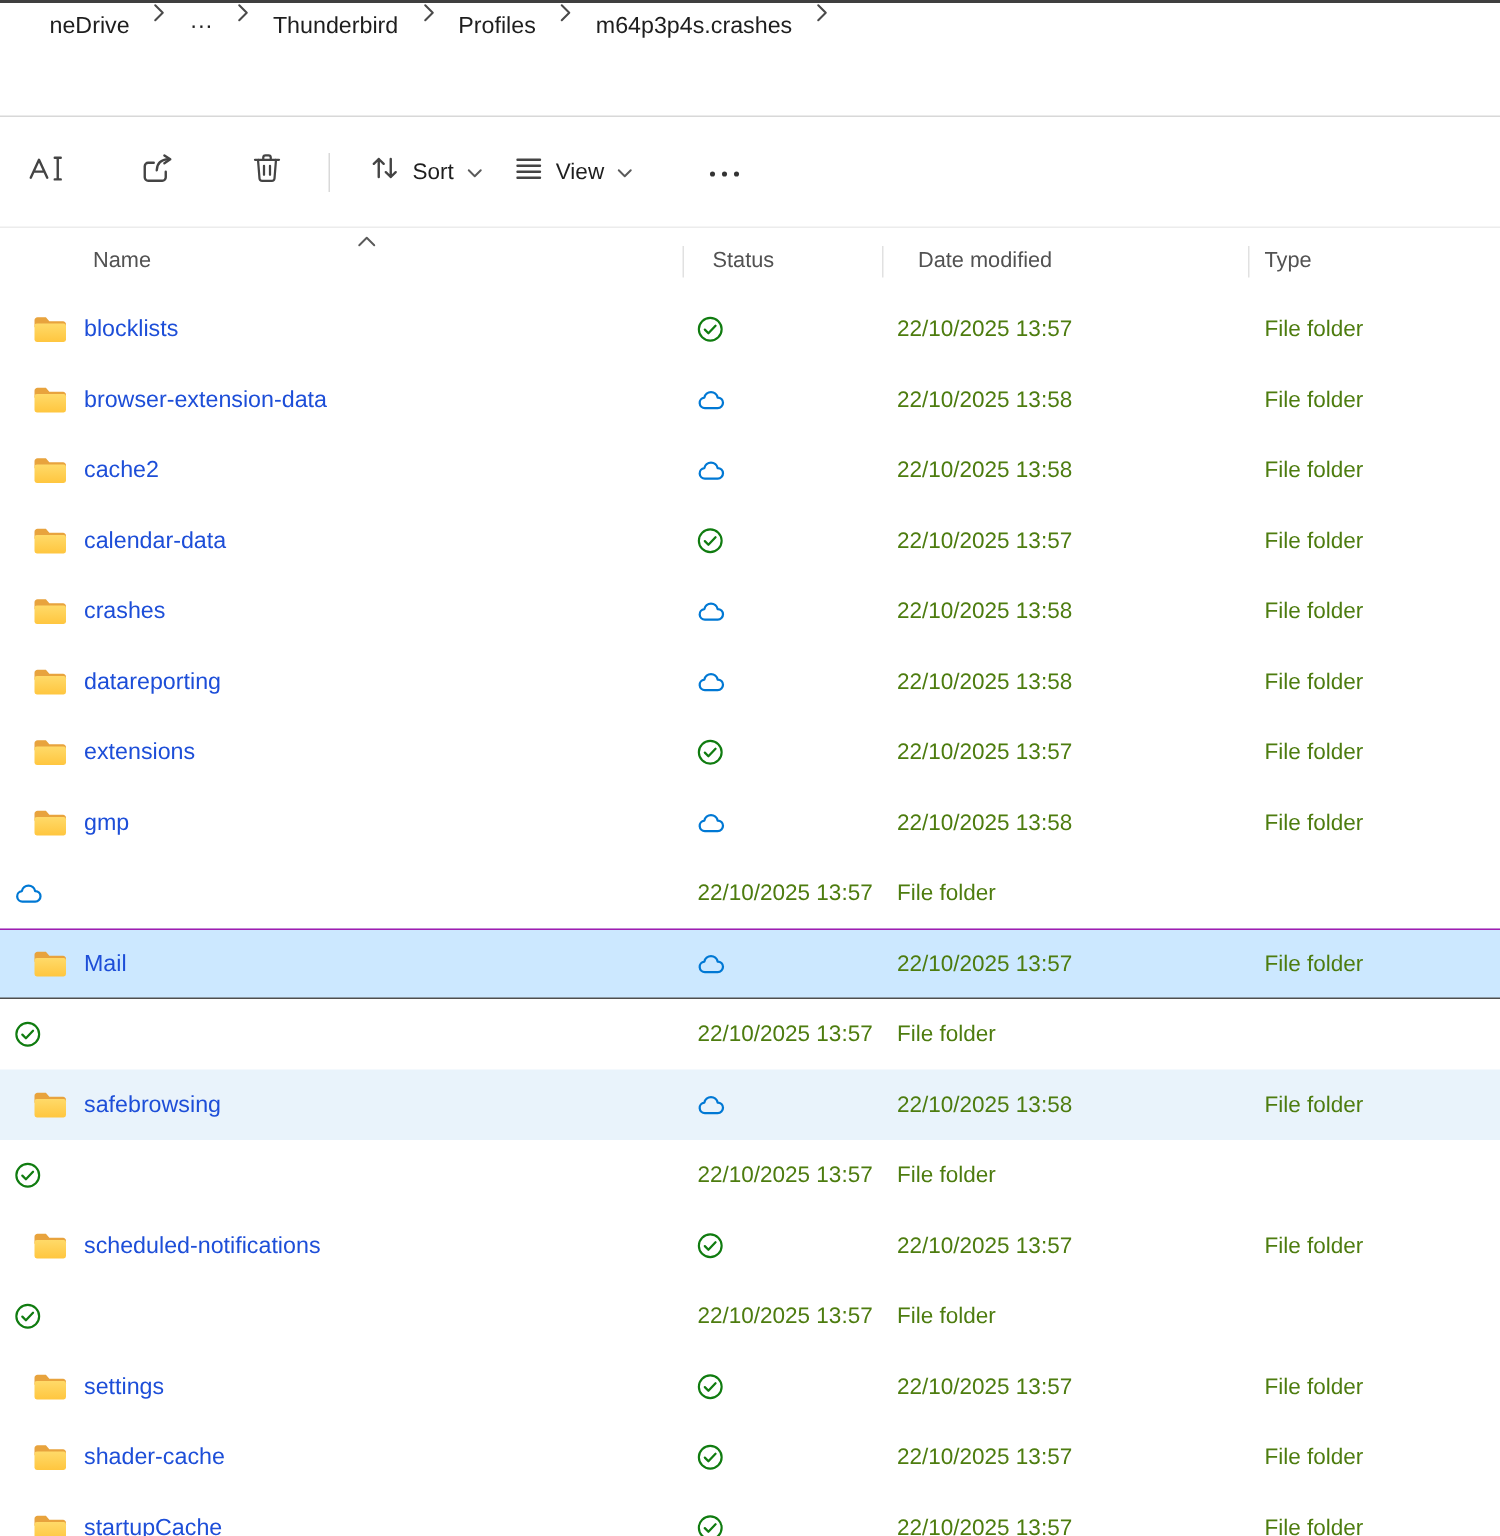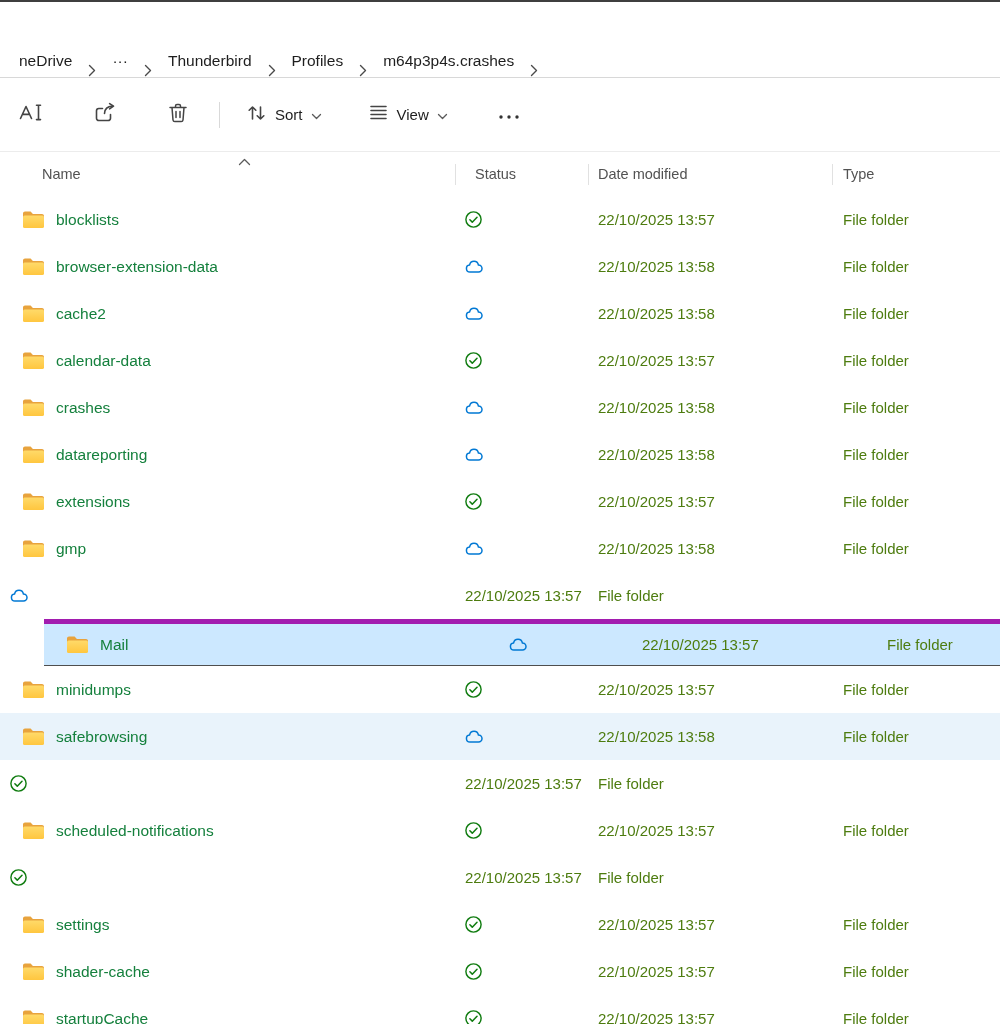--- a/index.html
+++ b/index.html
@@ -6,64 +6,64 @@
   body{
     width:1000px;height:1024px;overflow:hidden;background:#fff;
     font-family:"Liberation Sans","DejaVu Sans",sans-serif;
     -webkit-font-smoothing:antialiased;
   }
   .topline{height:2px;background:#3f3f3f;}
 
   
   .breadcrumb-bar{
     height:75px;border-bottom:1px solid #d8d8d8;
-    display:flex;align-items:flex-end;padding-left:6px;background:#fff;
+    display:flex;align-items:flex-start;padding-left:20px;background:#fff;
   }
   .crumb{
     font-size:15.5px;color:#1e1e1e;padding:7px 13px;border-radius:4px;
     white-space:nowrap;cursor:default;
   }
   .crumb-sep{margin:0 3px;display:flex;align-items:center;}
 
   
   .toolbar{
     height:73px;border-bottom:1px solid #ececec;
     display:flex;align-items:center;padding-left:8px;background:#fff;
   }
   .tb-btn{display:flex;align-items:center;gap:8px;padding:9px 10px;border-radius:5px;}
   .tb-btn .lbl{font-size:15px;color:#1e1e1e;}
   .icon-group{display:flex;align-items:center;gap:30px;}
   .tb-divider{width:1px;height:26px;background:#d9d9d9;margin:0 16px 0 20px;}
-  .sortview-group{display:flex;align-items:center;gap:26px;}
+  .sortview-group{display:flex;align-items:center;}
   .more-btn{margin-left:28px;padding:12px 12px;}
 
   
   .header-row{
     position:relative;display:grid;grid-template-columns:455px 133px 245px 167px;
     height:44px;align-items:center;font-size:14.5px;color:#525252;background:#fff;
   }
   .h-cell{white-space:nowrap;}
-  .h-name{padding-left:42px;}
+  .h-name{padding-left:62px;}
   .h-status{padding-left:20px;}
-  .h-date{padding-left:10px;}
+  .h-date{padding-left:24px;}
   .h-type{padding-left:10px;}
   .h-sep{position:absolute;top:12px;width:1px;height:21px;background:#e1e1e1;}
   .h-sep.s1{left:455px;}.h-sep.s2{left:588px;}.h-sep.s3{left:832px;}
   .sort-caret{position:absolute;left:238px;top:1px;}
 
   
   .file-list{background:#fff;}
   .row{
     display:grid;grid-template-columns:455px 133px 245px 167px;
     height:47px;align-items:center;box-sizing:border-box;background:#fff;
   }
-  .row.state-selected{background:#cce8ff;border-top:5px solid #a21caf;border-bottom:1px solid #4e4e4e;margin-left:44px;}
+  .row.state-selected{background:#cce8ff;border-top:1px solid #a21caf;border-bottom:1px solid #4e4e4e;}
   .row.state-hover{background:#e9f3fb;}
   .name-cell{display:flex;align-items:center;gap:11px;padding-left:22px;min-width:0;}
-  .fname{font-size:15.5px;color:#15803d;white-space:nowrap;overflow:hidden;text-align:right;}
+  .fname{font-size:15.5px;color:#1d4ed8;white-space:nowrap;overflow:hidden;text-align:right;}
   .status-cell{display:flex;align-items:center;padding-left:9px;}
   .date-cell,.type-cell{font-size:15px;color:#4d7c0f;padding-left:10px;white-space:nowrap;}
   .folder-icon,.status-icon{display:flex;align-items:center;flex:none;}
 </style>
 </head>
 <body>
 
 <div class="topline"></div>
 
 <div class="breadcrumb-bar">
@@ -442,35 +442,20 @@
       <span class="status-icon cloud-ic">
         <svg width="20" height="15" viewBox="0.5 3 20 15">
             <path d="M6.08 9.02a4.5 4.5 0 0 1 8.84 0H15a3.5 3.5 0 1 1 0 7H6.5a3.5 3.5 0 0 1-.42-6.98Z" fill="none" stroke="#0078D4" stroke-width="1.5" stroke-linejoin="round"></path>
           </svg>
       </span>
     </div>
     <div class="date-cell">22/10/2025 13:57</div>
     <div class="type-cell">File folder</div>
   </div>
     <div class="row status-synced state-normal">
-    <div class="name-cell">
-      <span class="folder-icon">
-        <svg width="23" height="19" viewBox="0 0 23 19">
-          <defs>
-              <linearGradient id="fld" x1="0" y1="0" x2="0" y2="1">
-                <stop offset="0" stop-color="#FFDA69"></stop>
-                <stop offset="1" stop-color="#FFC63F"></stop>
-              </linearGradient>
-            </defs>
-          <path d="M1 3.5C1 2.4 1.9 1.5 3 1.5h5.6l2.3 2.6H20c1.1 0 2 .9 2 2v2H1z" fill="#E8A33D"></path>
-          <rect x="1" y="5.6" width="21" height="12.4" rx="1.6" fill="url(#fld)"></rect>
-        </svg>
-      </span>
-      <span class="fname">minidumps</span>
-    </div>
     <div class="status-cell">
       <span class="status-icon check-ic">
         <svg width="19" height="19" viewBox="0 0 20 20">
             <circle cx="10" cy="10" r="8" fill="#fff" stroke="#107C10" stroke-width="1.5"></circle>
             <path d="M6.2 10.3l2.5 2.5 5-5.2" fill="none" stroke="#107C10" stroke-width="1.6" stroke-linecap="round" stroke-linejoin="round"></path>
           </svg>
       </span>
 
     </div>
     <div class="date-cell">22/10/2025 13:57</div>

